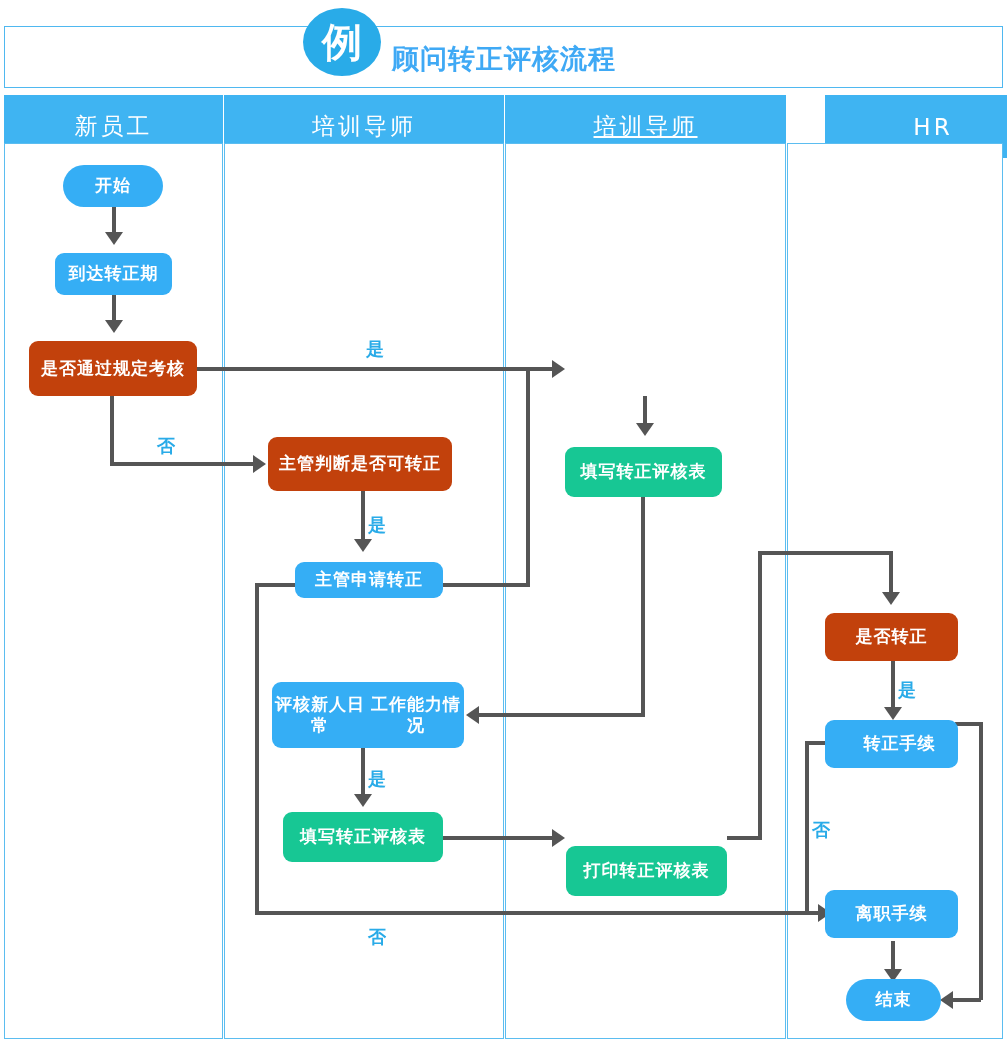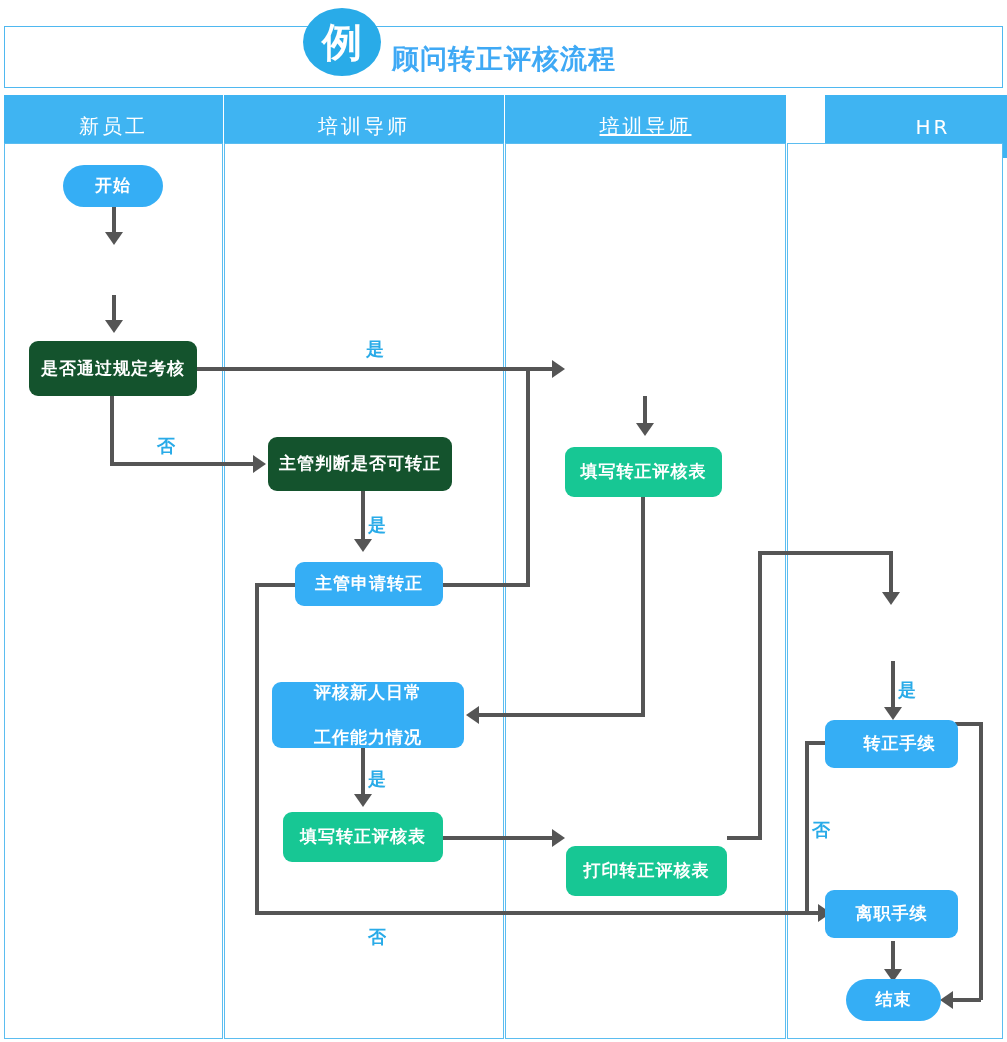--- a/index.html
+++ b/index.html
@@ -10,32 +10,32 @@
   #title-band{position:absolute;left:4px;top:26px;width:999px;height:62px;
     border:1px solid #4FB8F0;box-sizing:border-box;background:#fff;}
   #badge{position:absolute;left:303px;top:8px;width:78px;height:68px;border-radius:50%;
     background:#29ABE8;color:#fff;display:flex;align-items:center;justify-content:center;
     font-size:40px;font-weight:bold;letter-spacing:0;}
   #title-text{position:absolute;left:392px;top:41px;font-size:27px;color:#3FA9F5;
     font-weight:bold;letter-spacing:1px;white-space:nowrap;}
 
   
   .lane-head{position:absolute;top:95px;height:63px;background:#3FB4F2;color:#fff;
-    display:flex;align-items:center;justify-content:center;font-size:20px;
+    display:flex;align-items:center;justify-content:center;font-size:23px;
     box-sizing:border-box;border:1px solid #3FB4F2;letter-spacing:3px;}
   
   .lane-body{position:absolute;top:143px;height:896px;background:#fff;
     box-sizing:border-box;border:1px solid #5BBDF0;}
 
   
   .node{position:absolute;box-sizing:border-box;display:flex;align-items:center;
     justify-content:center;text-align:center;color:#fff;font-size:17px;
     font-weight:bold;line-height:1.25;border-radius:9px;z-index:6;letter-spacing:1px;}
   .node.blue{background:#35AEF5;}
-  .node.orange{background:#14532d;}
+  .node.orange{background:#c2410c;}
   .node.green{background:#17C794;}
   .node.pill{border-radius:22px;}
 
   
   .seg{position:absolute;background:#555555;z-index:3;}
   .seg.h{height:4px;}
   .seg.v{width:4px;}
   .arw{position:absolute;width:0;height:0;z-index:4;}
   .arw.down{border-left:9px solid transparent;border-right:9px solid transparent;
             border-top:13px solid #555555;}
@@ -124,39 +124,41 @@
   <div class="seg v" style="left:891px;top:941px;height:30px;"></div>
   <div class="arw down" style="left:884px;top:969px;"></div>
 
   <div class="seg h" style="left:955px;top:722px;width:28px;"></div>
   <div class="seg v" style="left:979px;top:722px;height:278px;"></div>
   <div class="seg h" style="left:952px;top:998px;width:29px;"></div>
   <div class="arw left" style="left:940px;top:991px;"></div>
 
   <div class="node blue pill" style="left:63px;top:165px;width:100px;height:42px;">开始</div>
 
+  <div class="node blue" style="left:55px;top:253px;width:117px;height:42px;">到达转正期</div>
 
   <div class="node orange" style="left:29px;top:341px;width:168px;height:55px;">是否通过规定考核</div>
 
   <div class="node orange" style="left:268px;top:437px;width:184px;height:54px;">主管判断是否可转正</div>
 
-  <div class="node blue" style="left:295px;top:562px;width:148px;height:44px;">主管申请转正</div>
+  <div class="node blue" style="left:295px;top:562px;width:148px;height:36px;">主管申请转正</div>
 
-  <div class="node blue" style="left:272px;top:682px;width:192px;height:66px;flex-direction:column;justify-content:space-between;">
+  <div class="node blue" style="left:272px;top:682px;width:192px;height:66px;flex-direction:row;">
     <span>评核新人日常</span>
     <span>工作能力情况</span>
   </div>
 
   <div class="node green" style="left:283px;top:812px;width:160px;height:50px;">填写转正评核表</div>
 
 
   <div class="node green" style="left:565px;top:447px;width:157px;height:50px;">填写转正评核表</div>
 
   <div class="node green" style="left:566px;top:812px;width:161px;height:50px;margin-top:34px;">打印转正评核表</div>
 
+  <div class="node orange" style="left:825px;top:613px;width:133px;height:48px;">是否转正</div>
 
   <div class="node blue" style="left:825px;top:720px;width:133px;height:48px;padding-left:16px;">转正手续</div>
 
   <div class="node blue" style="left:825px;top:890px;width:133px;height:48px;">离职手续</div>
 
   <div class="node blue pill" style="left:846px;top:979px;width:95px;height:42px;">结束</div>
 
 </div>
 
 </body></html>

